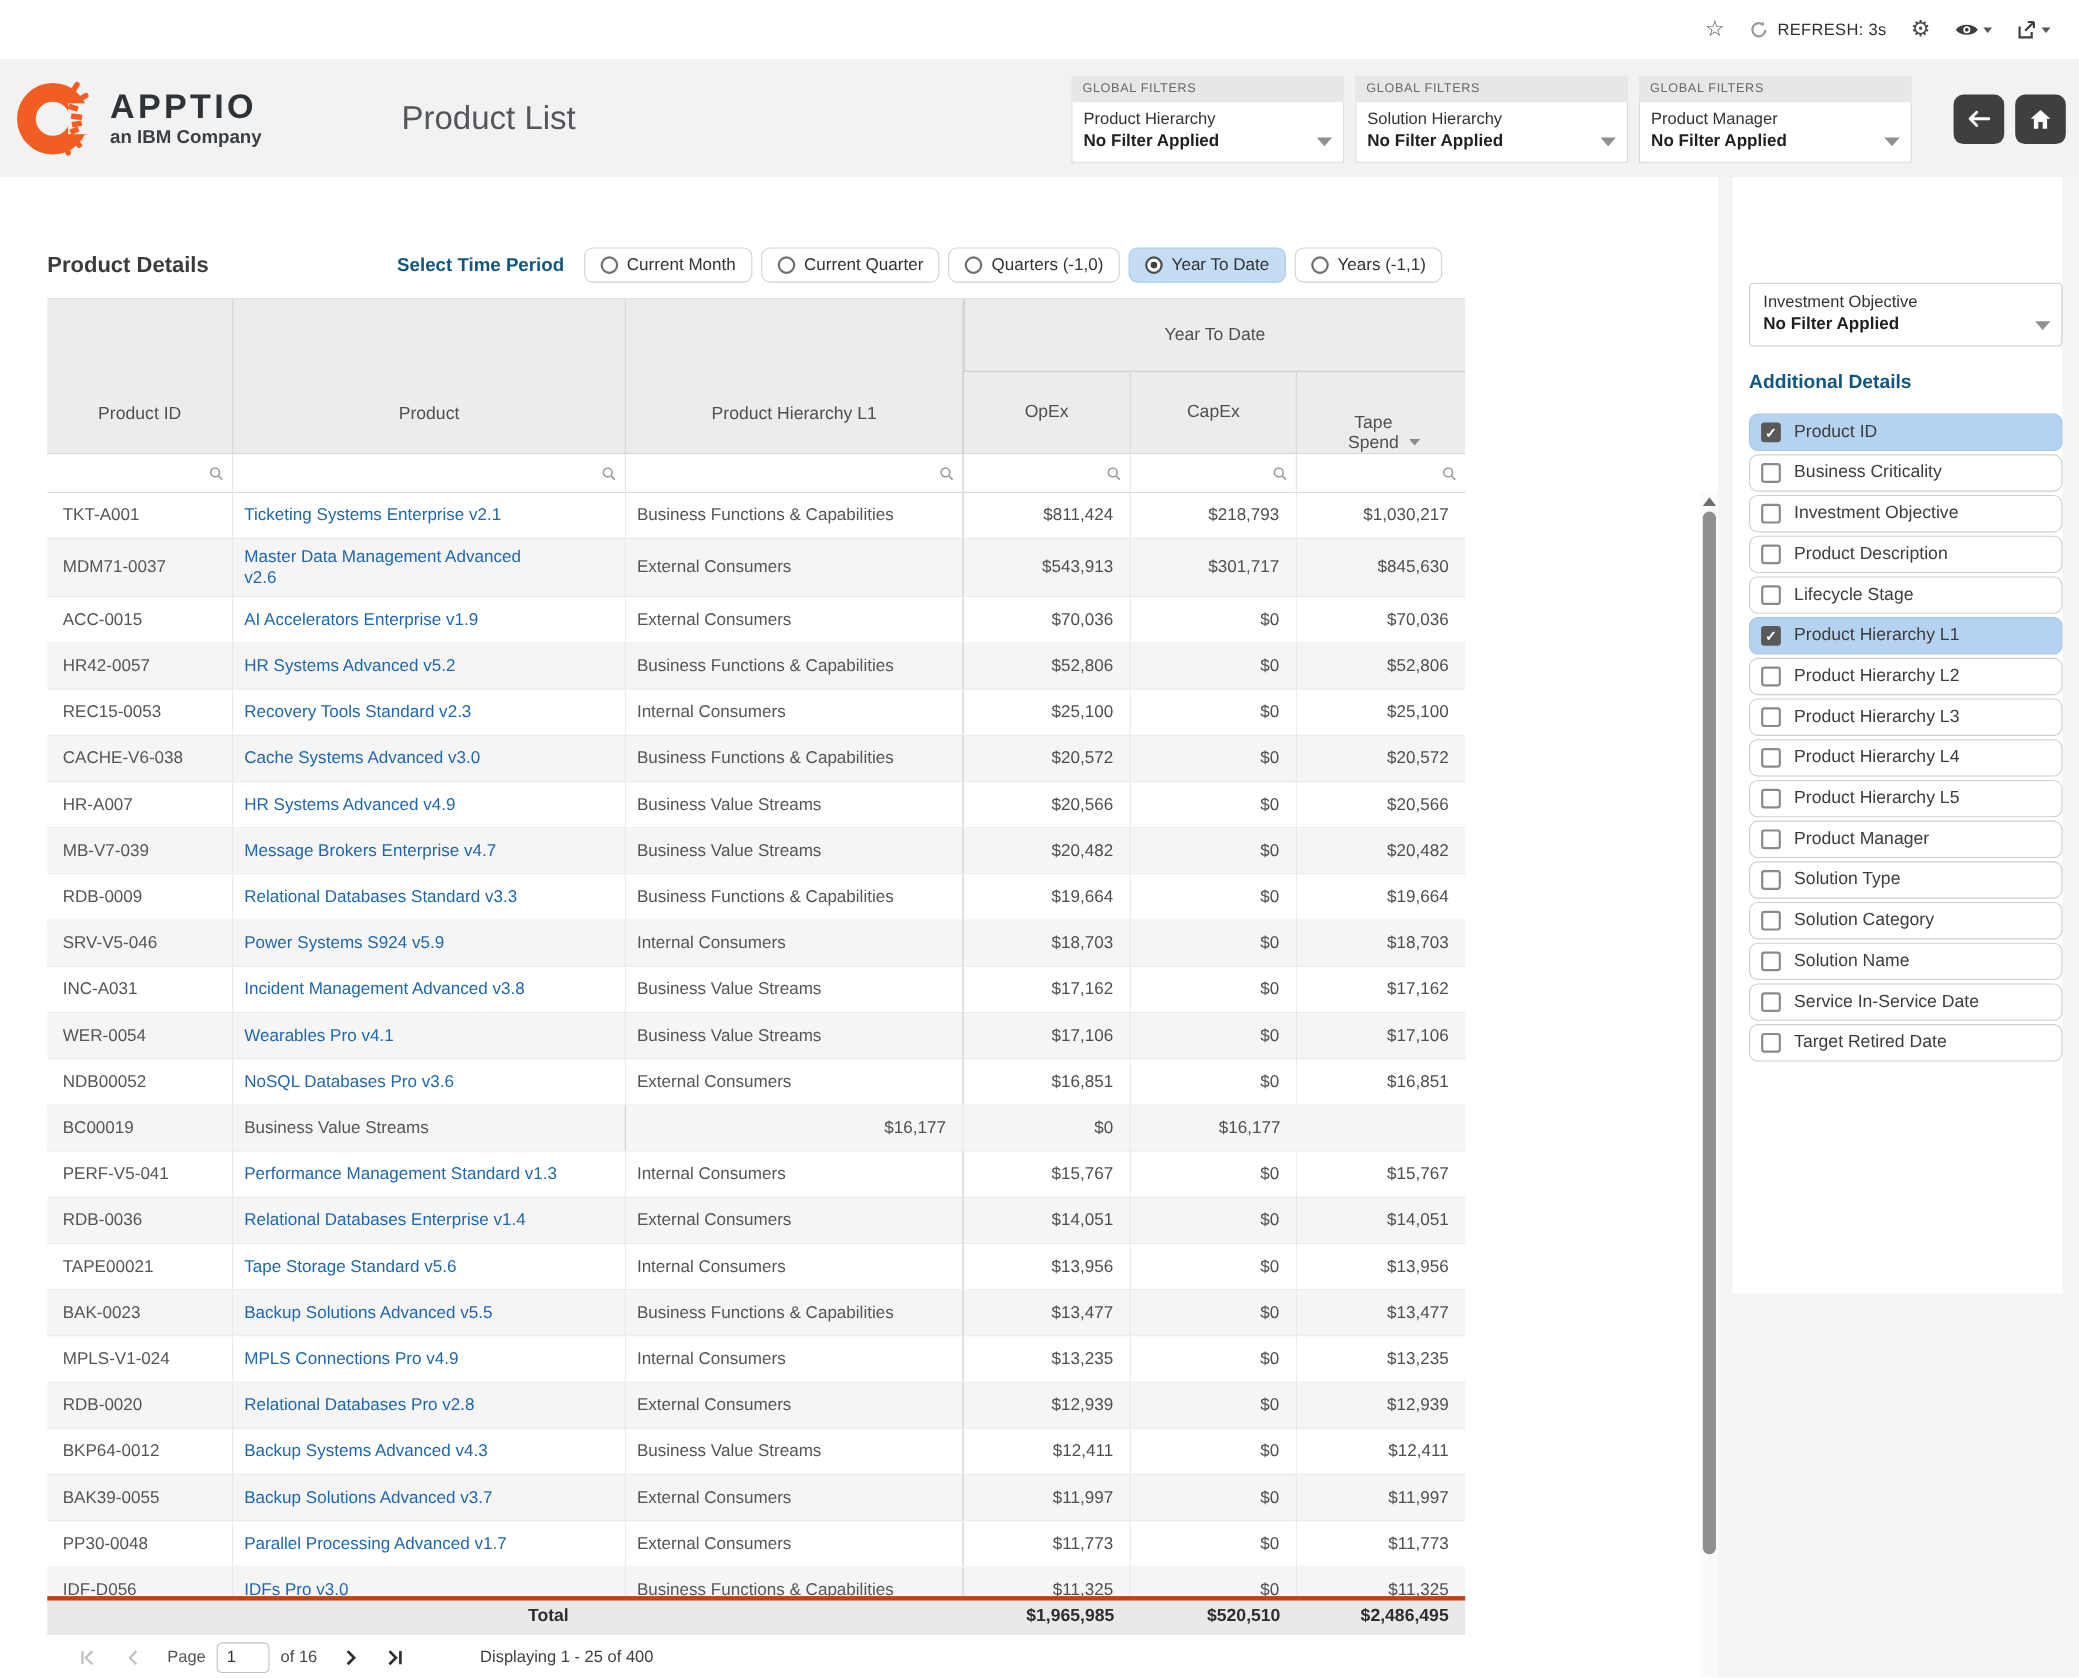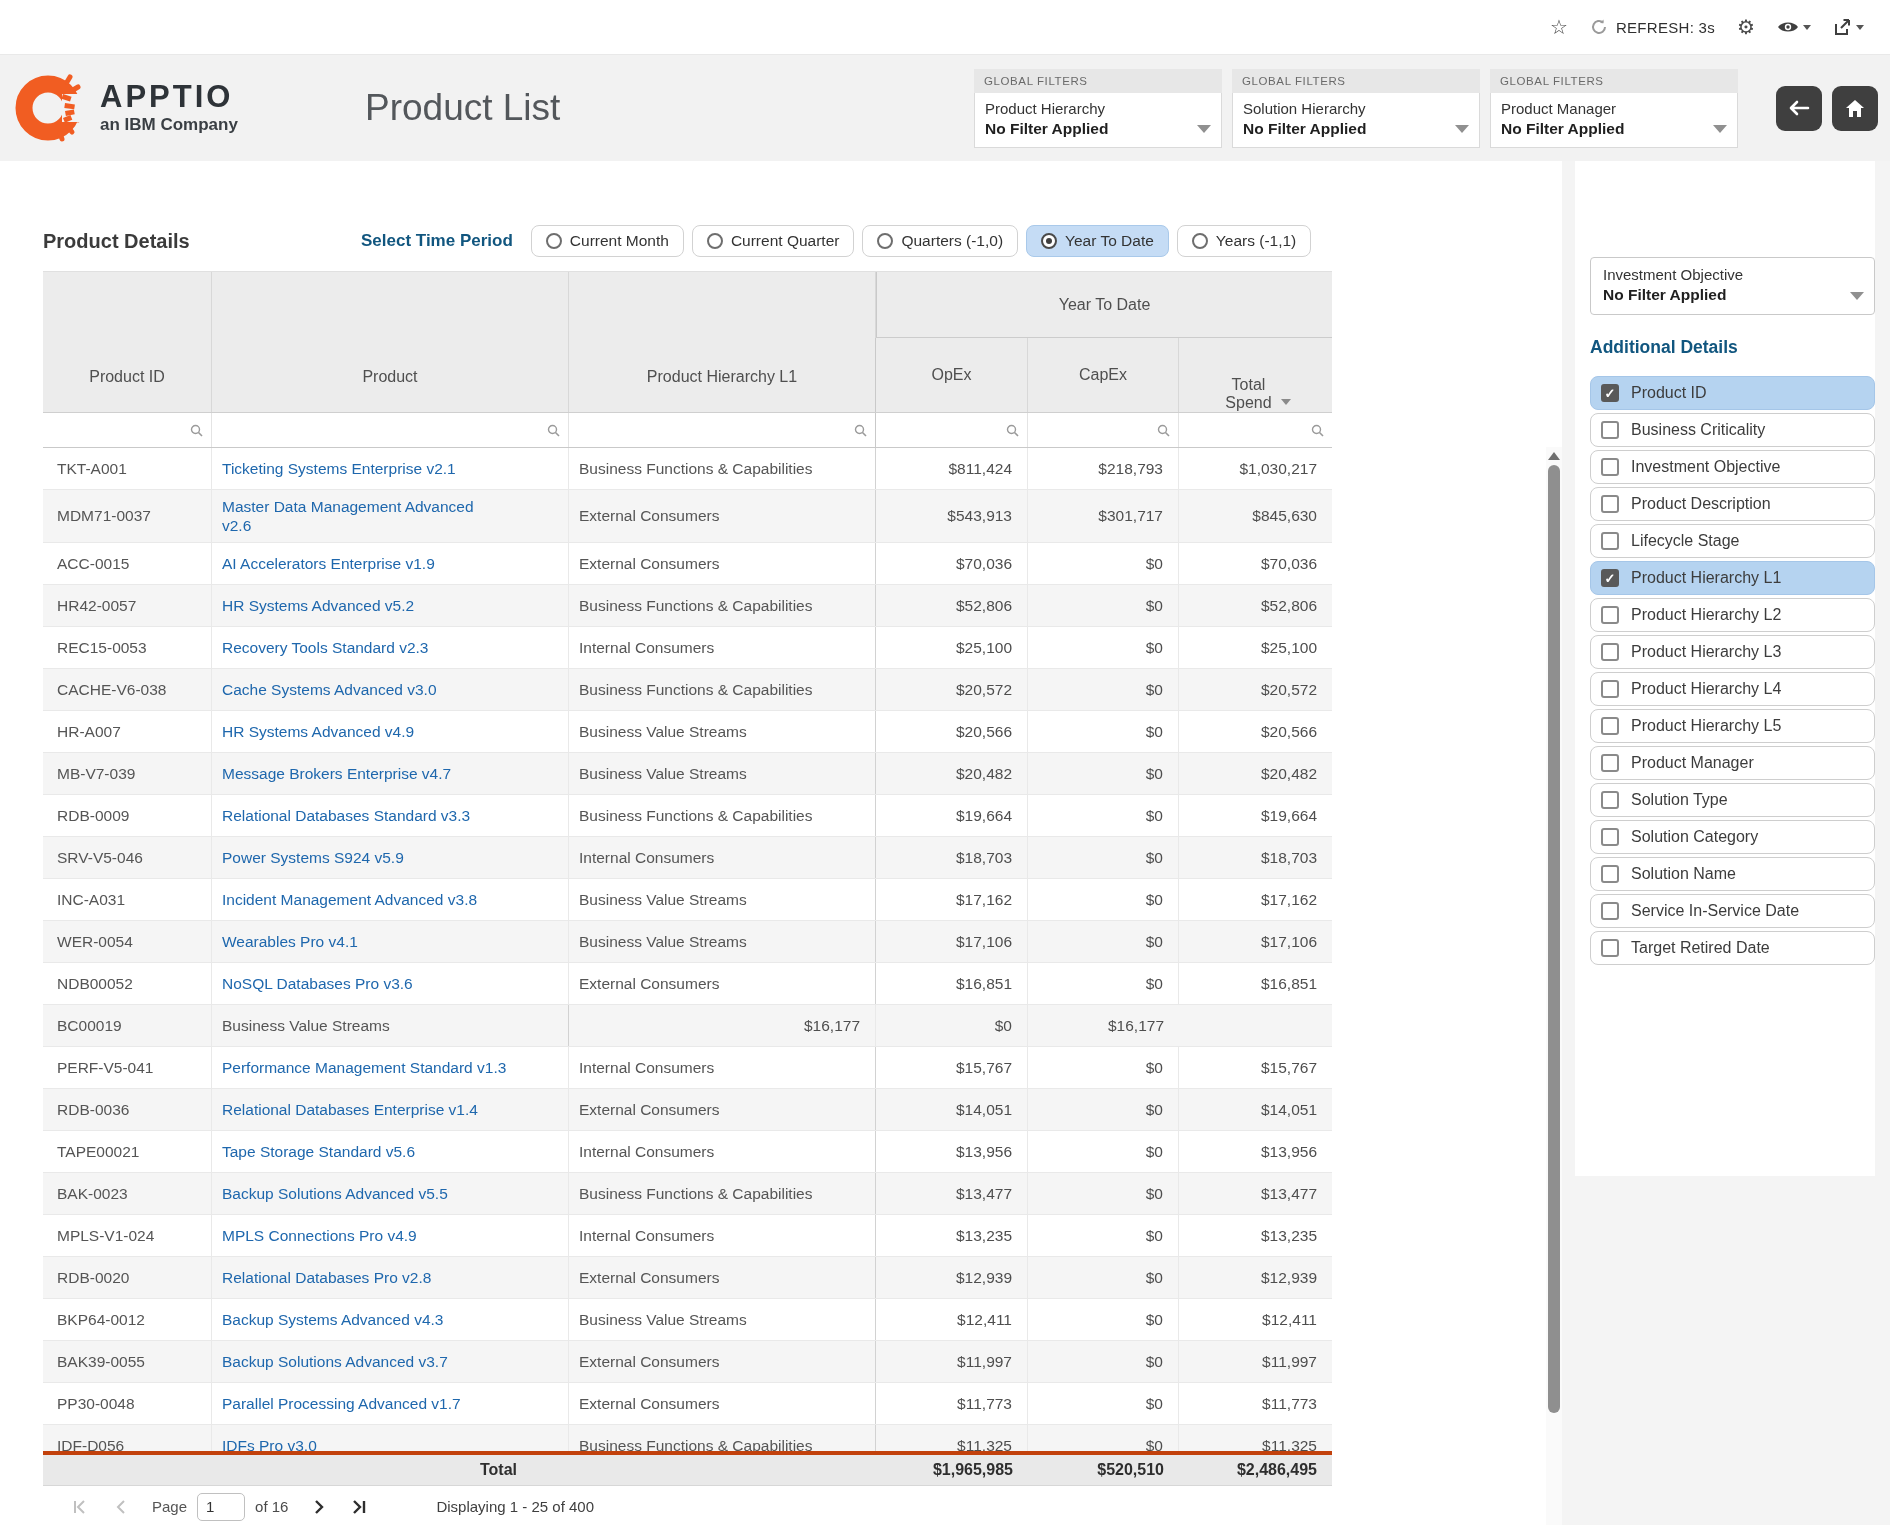--- a/index.html
+++ b/index.html
@@ -16,21 +16,21 @@
   .refresh-wrap { display:flex; align-items:center; gap:8px; }
   .refresh-text { font-size:15px; color:#2f2f2f; letter-spacing:.3px; }
   .caret { width:0; height:0; border-left:4px solid transparent; border-right:4px solid transparent; border-top:5px solid #555; display:inline-block; }
 
   
   .band { height:106px; background:#f2f2f2; display:flex; align-items:center; padding:0 12px 0 10px; }
   .logo { width:355px; display:flex; align-items:center; gap:14px; }
   .logo-mark { flex:0 0 auto; }
   .logo-text .brand { font-size:31px; font-weight:bold; letter-spacing:3px; color:#2e3338; line-height:1; }
   .logo-text .sub { font-size:17px; font-weight:bold; color:#3a3f44; margin-top:3px; }
-  .page-title { font-size:37px; color:#53575b; font-weight:400; }
+  .page-title { font-size:30px; color:#53575b; font-weight:400; }
   .gf-group { margin-left:auto; display:flex; gap:10px; margin-right:28px; }
   .gf { width:248px; }
   .gf-head { background:#e7e7e7; color:#6a6a6a; font-size:11.5px; letter-spacing:.6px; padding:6px 10px; }
   .gf-body { background:#fff; border:1px solid #dadada; border-top:none; padding:7px 10px 9px 10px; position:relative; cursor:pointer; }
   .gf-label { font-size:15px; color:#333; }
   .gf-value { font-size:15.5px; font-weight:bold; color:#1f1f1f; margin-top:3px; }
   .tri { position:absolute; right:10px; bottom:14px; width:0; height:0;
     border-left:7px solid transparent; border-right:7px solid transparent; border-top:8px solid #909090; }
   .sq-btn { width:46px; height:45px; background:#3f3f3f; border-radius:9px; display:flex; align-items:center; justify-content:center; margin-left:10px; cursor:pointer; }
 
@@ -259,21 +259,21 @@
       <div class="hcell hgroup">
           <span>Year To Date</span>
         </div>
       <div class="hcell hc first-money" style="grid-column:4">
           <span>OpEx</span>
         </div>
       <div class="hcell hc" style="grid-column:5">
           <span>CapEx</span>
         </div>
       <div class="hcell hc c6" style="grid-column:6">
-        <span class="hlabel-narrow">Total Spend</span>
+        <span class="hlabel-narrow">Tape Spend</span>
         <span class="sort-caret"></span>
       </div>
     </div>
 
     <div class="filter-row grid6">
       <div class="fcell">
           <svg width="13" height="13" viewBox="0 0 13 13">
             <circle cx="5.5" cy="5.5" r="4" fill="#fff" stroke="#9a9a9a" stroke-width="1.4"></circle>
             <line x1="8.5" y1="8.5" x2="12" y2="12" stroke="#9a9a9a" stroke-width="1.6"></line>
           </svg>

